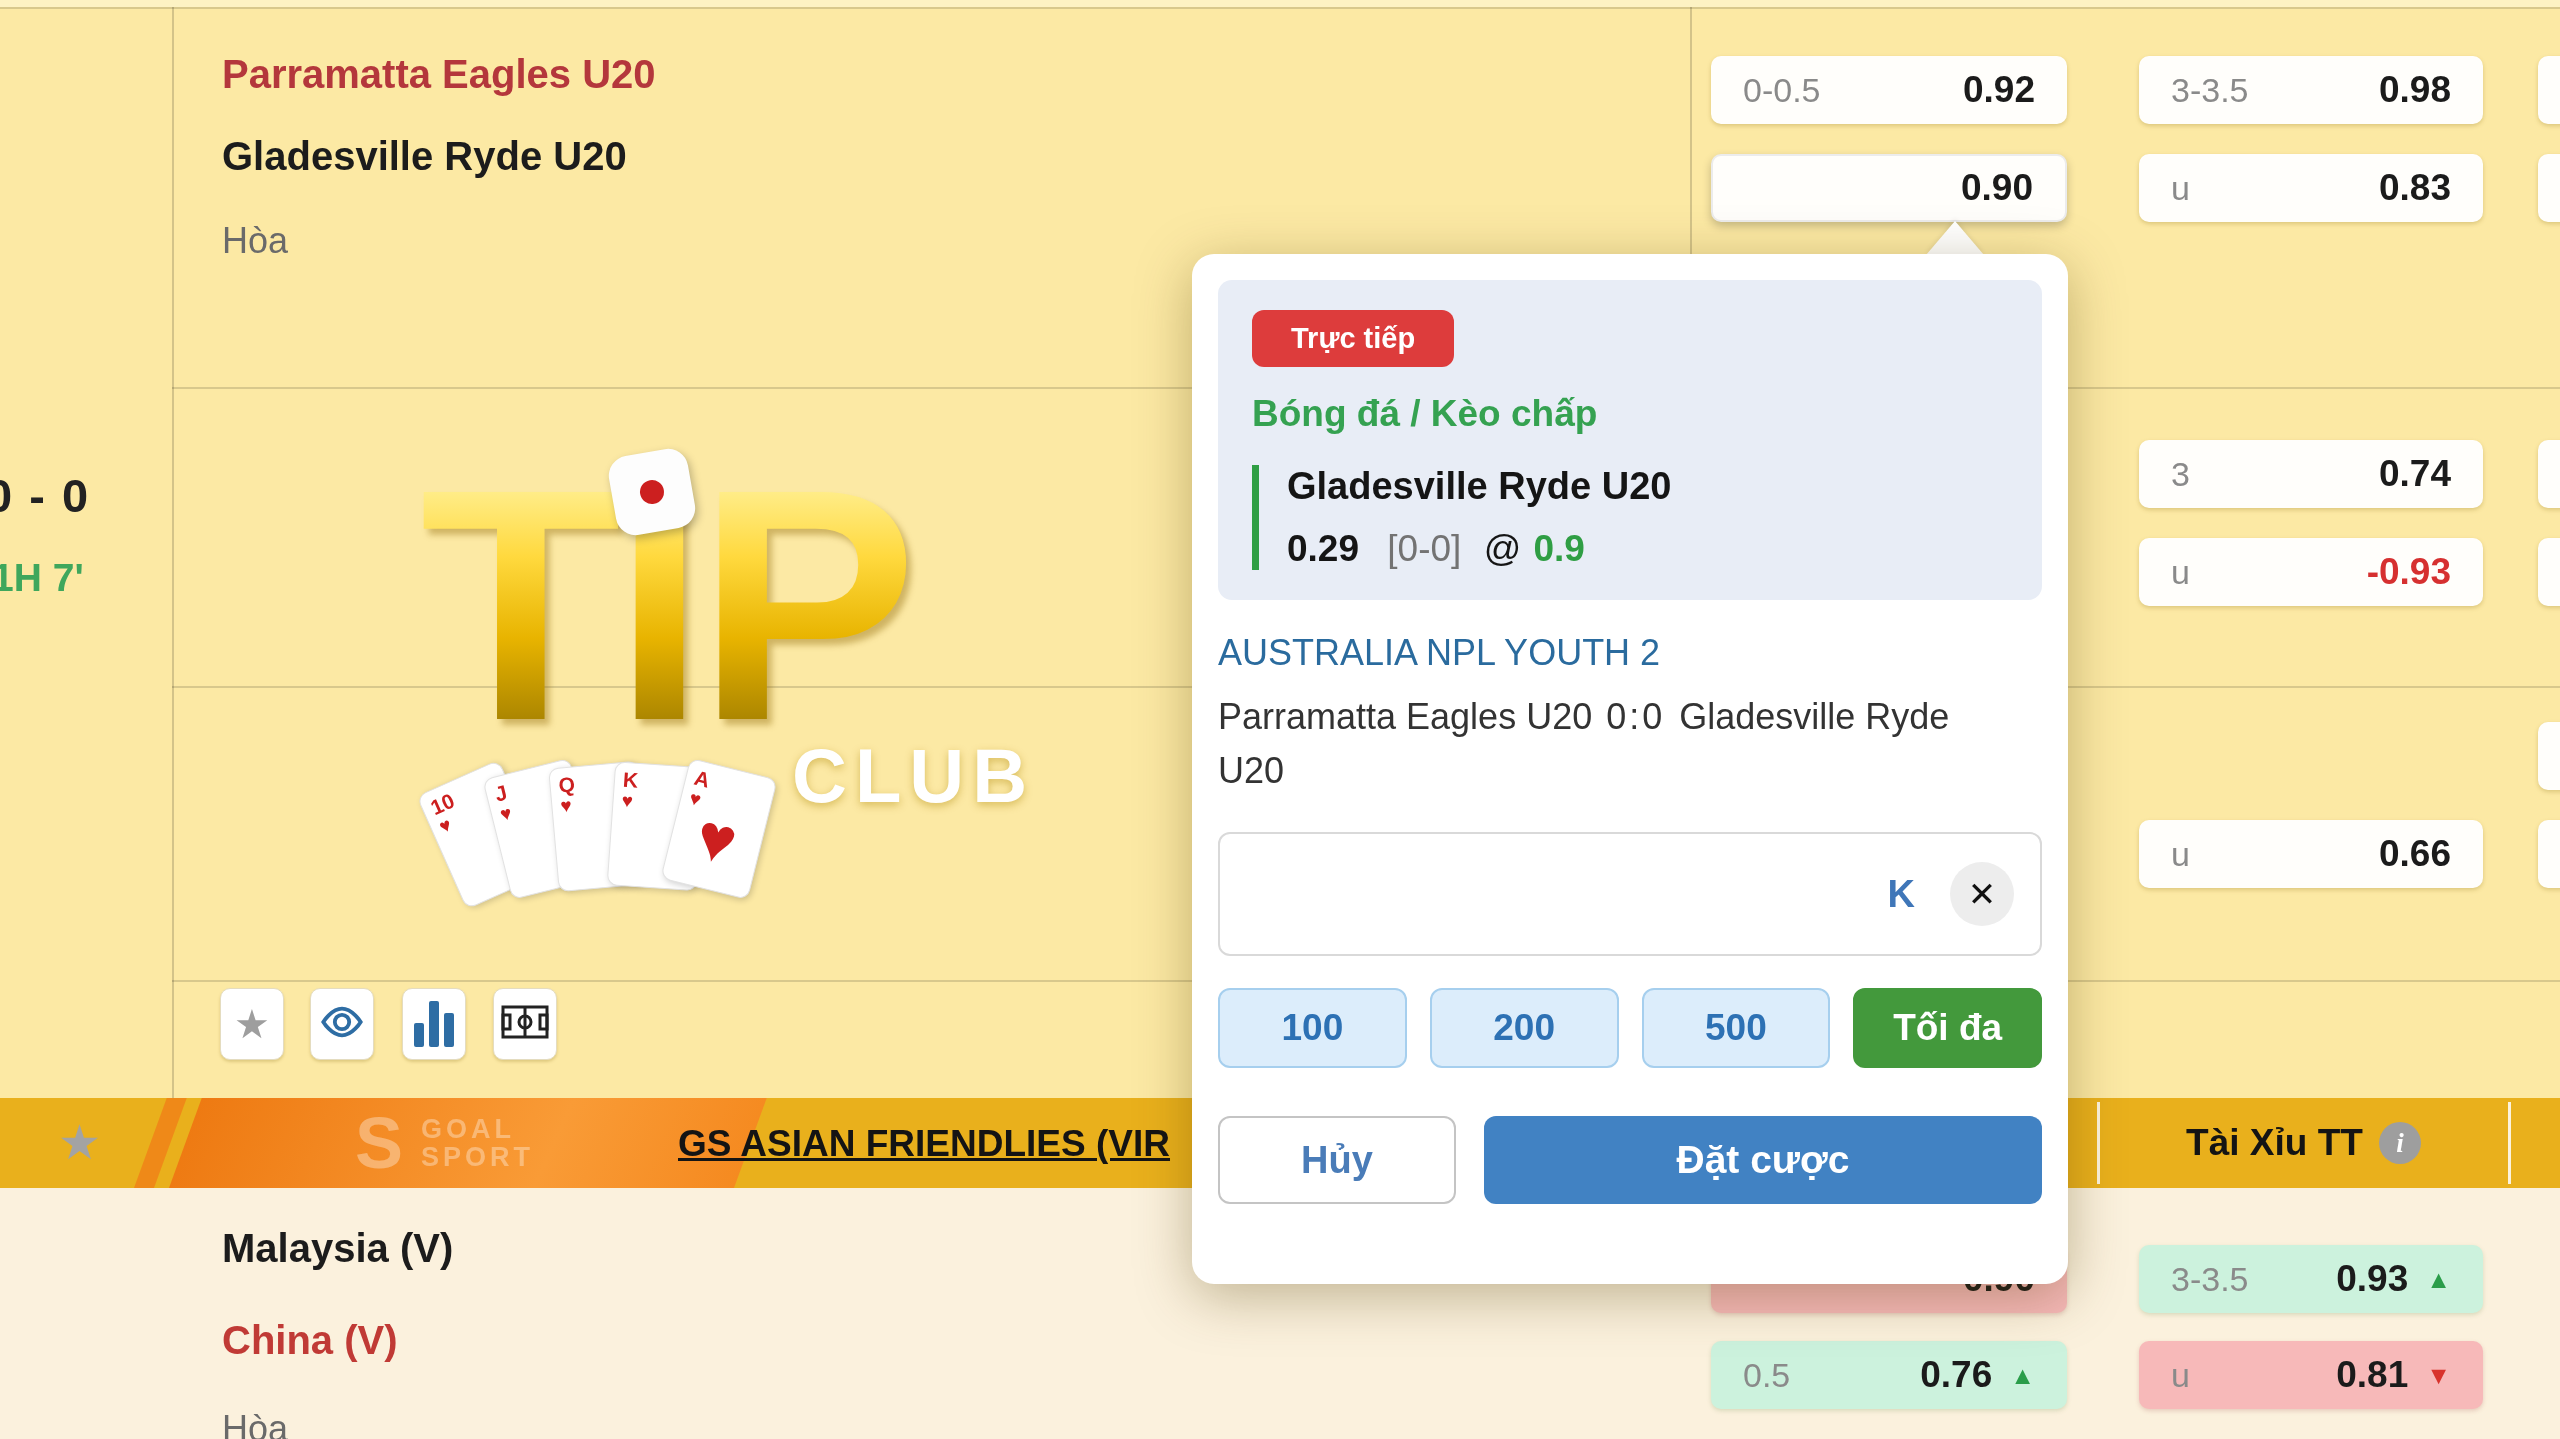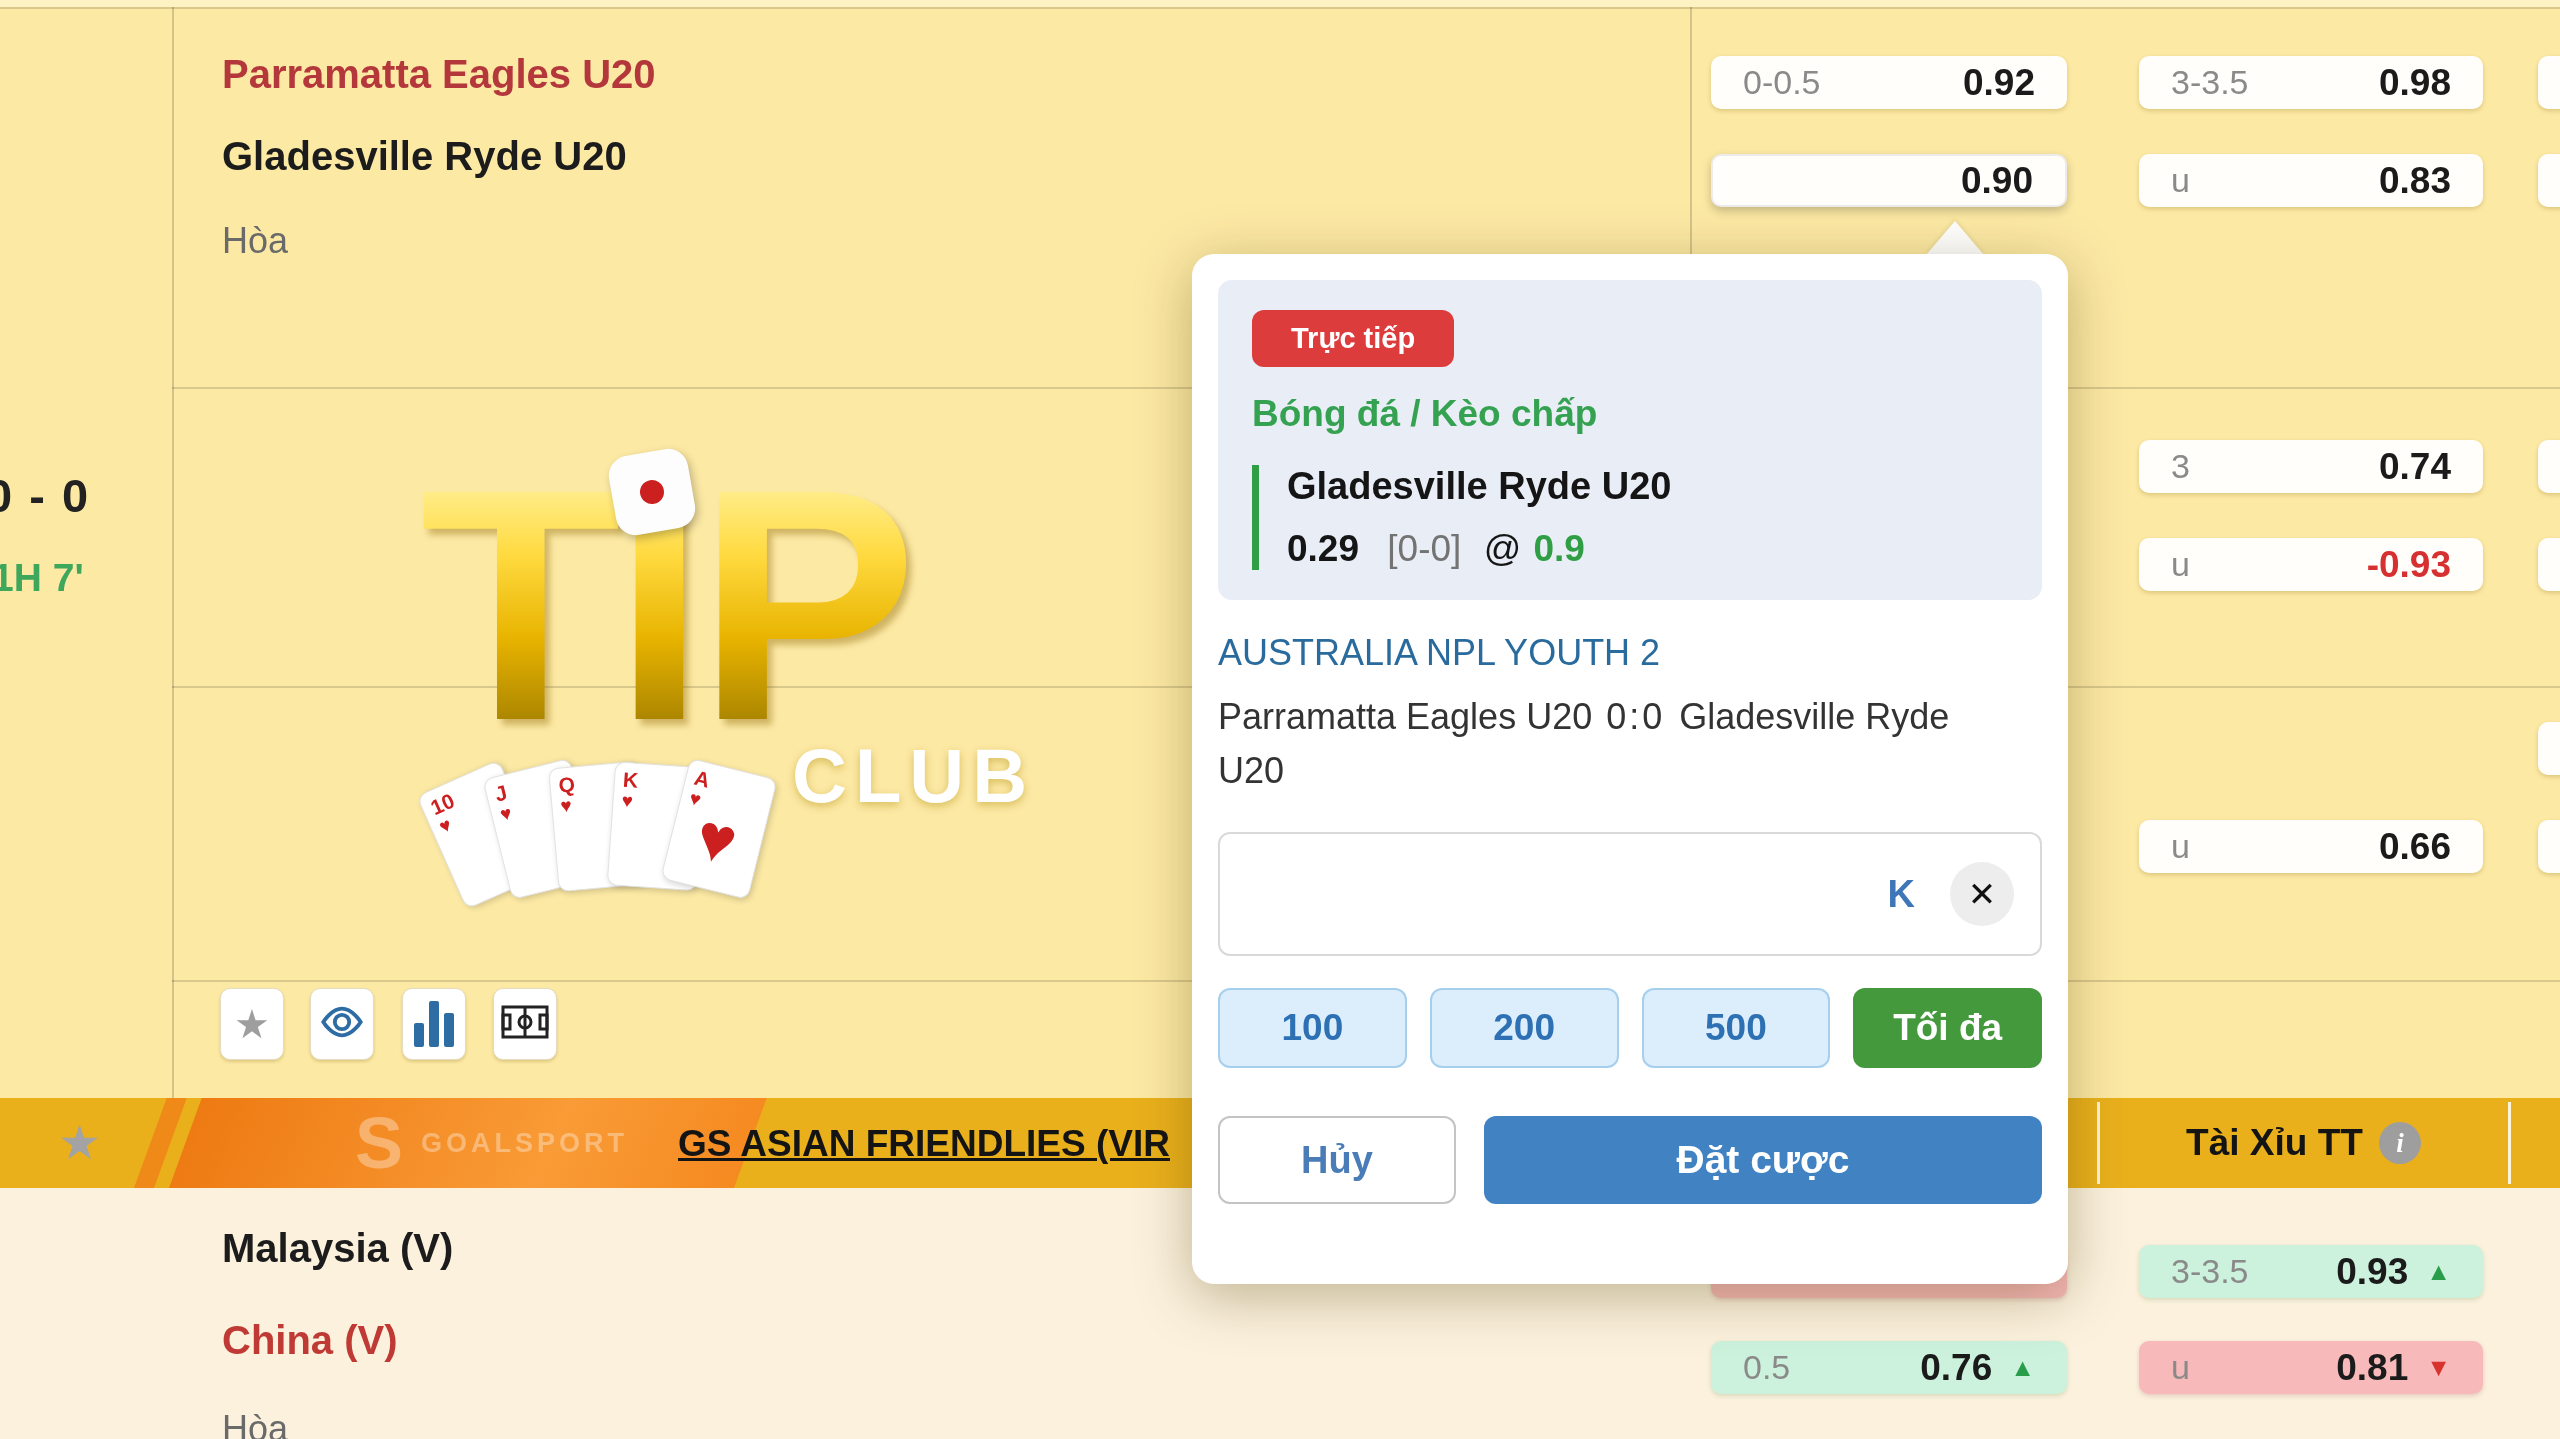--- a/index.html
+++ b/index.html
@@ -7,21 +7,21 @@
     position:relative;width:2560px;height:1439px;overflow:hidden;
     background:var(--bg_yellow);
     font-family:"Liberation Sans","DejaVu Sans",sans-serif;
     -webkit-font-smoothing:antialiased;
   }
   .vline{position:absolute;width:2px;background:rgba(0,0,0,.16);z-index:0;}
   .hline{position:absolute;height:2px;background:rgba(0,0,0,.14);z-index:0;}
 
   
   .odds{
-    position:absolute;height:53px;border-radius:10px;background:#fffefb;
+    position:absolute;height:68px;border-radius:10px;background:#fffefb;
     box-shadow:0 2px 4px rgba(140,110,20,.28);
     display:flex;align-items:center;padding:16px 32px;box-sizing:border-box;
     z-index:2;cursor:pointer;
   }
   .odds .lbl{color:#8a8a8a;font-size:34px;margin-right:auto;}
   .odds .val{font-weight:bold;font-size:37px;color:#1b1b1b;}
   .odds .val.neg{color:var(--odds_neg_red);}
   .odds.end{justify-content:flex-end;}
   .odds.mint{background:var(--box_mint);box-shadow:0 2px 4px rgba(120,150,90,.25);}
   .odds.pink{background:var(--box_pink);box-shadow:0 2px 4px rgba(170,90,90,.25);}
@@ -51,21 +51,21 @@
   .bars i:nth-child(1){height:24px;}
   .bars i:nth-child(2){height:46px;}
   .bars i:nth-child(3){height:34px;}
 
   
   #banner{position:absolute;left:0;top:1098px;width:2560px;height:90px;background:var(--banner_amber);overflow:hidden;z-index:3;}
   #banner .bstar{position:absolute;left:58px;top:0;height:90px;line-height:90px;font-size:48px;color:#a3a3a3;cursor:pointer;z-index:2;}
   .stripe{position:absolute;top:-6px;height:104px;transform:skewX(-20deg);}
   .band-logo{position:absolute;left:355px;top:0;height:90px;display:flex;align-items:center;gap:18px;z-index:1;}
   .band-logo .mark{font-size:72px;font-weight:bold;color:rgba(255,255,255,.34);line-height:1;}
-  .band-logo .words{display:flex;flex-direction:row;line-height:1.05;}
+  .band-logo .words{display:flex;flex-direction:column;line-height:1.05;}
   .band-logo .words span{font-size:27px;font-weight:bold;letter-spacing:4px;color:rgba(255,255,255,.34);}
   #banner .title{position:absolute;left:678px;top:0;height:90px;line-height:92px;font-size:37px;font-weight:bold;color:#141414;z-index:1;white-space:nowrap;text-decoration:underline;}
   .bvline{position:absolute;top:4px;height:82px;width:3px;background:rgba(255,255,255,.85);}
   .tx-head{position:absolute;left:2097px;top:0;width:413px;height:90px;display:flex;align-items:center;justify-content:center;gap:16px;z-index:1;}
   .tx-head .txt{font-size:37px;font-weight:bold;color:#141414;}
   .info-dot{width:42px;height:42px;border-radius:50%;background:#9e9e9e;display:flex;align-items:center;justify-content:center;
     font-family:"Liberation Serif",serif;font-style:italic;font-weight:bold;font-size:27px;color:#fff;cursor:pointer;}
 
   
   #bottom-bg{position:absolute;left:0;top:1188px;width:2560px;height:251px;background:var(--bg_cream);z-index:1;}

